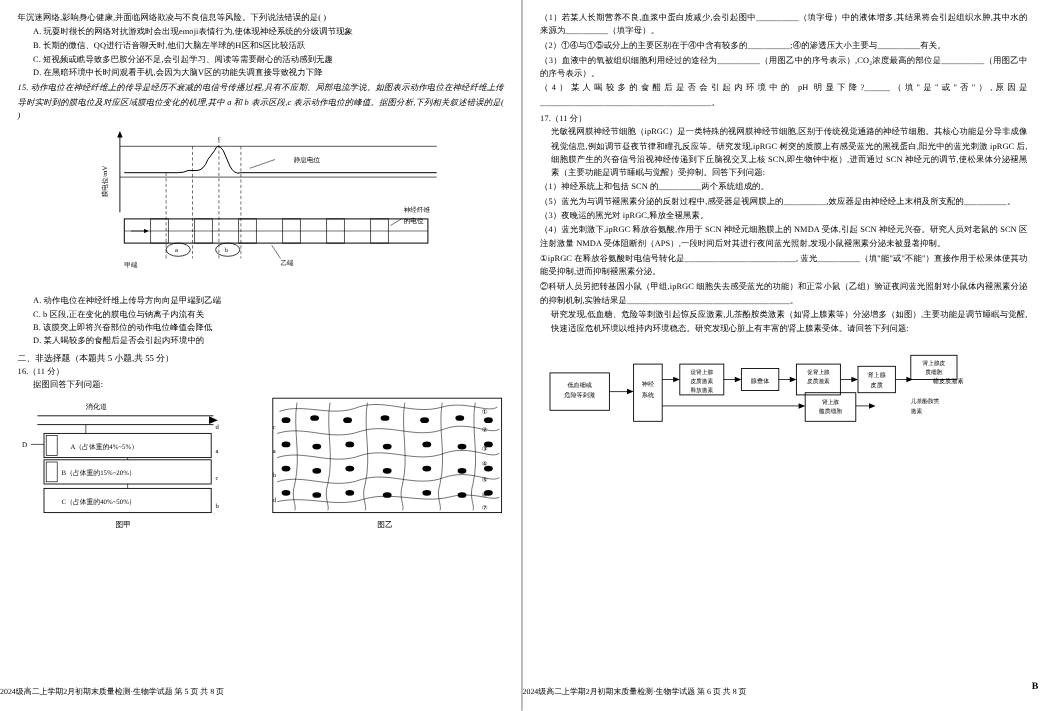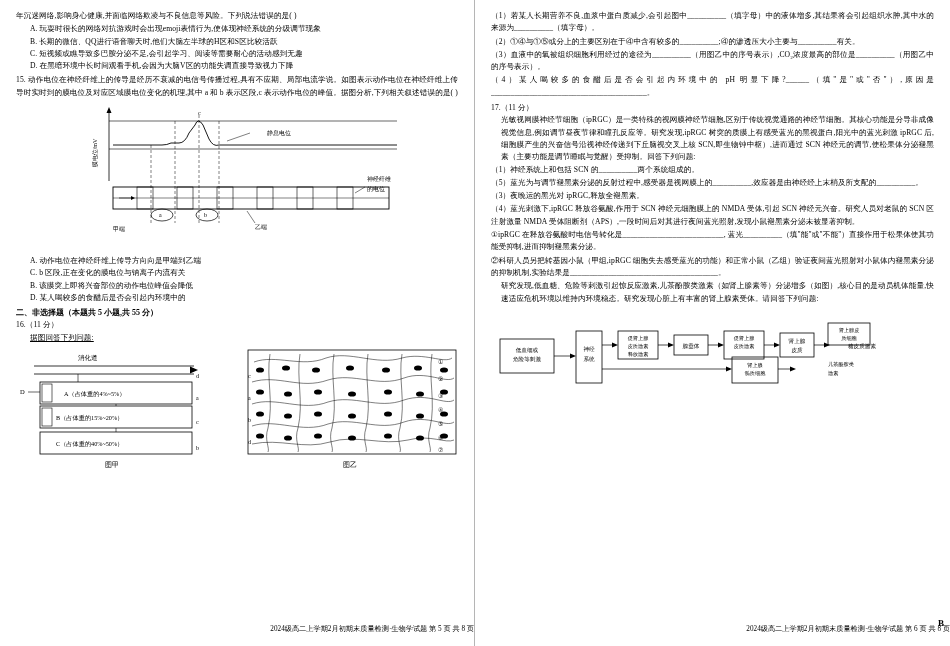--- a/index.html
+++ b/index.html
@@ -27,24 +27,24 @@
     background:#b5b5b5;
   }
   .txt {
     font-size:7.6px;
     line-height:1.62;
     text-align:justify;
     letter-spacing:0.1px;
   }
   .q-item { margin-bottom:1px; }
   .opt { padding-left:14px; text-indent:0; }
-  .sec-title { font-weight:bold; font-size:8px; margin:3px 0 1px 0; }
+  .sec-title { font-weight:normal; font-size:8px; margin:3px 0 1px 0; }
   .footer {
     position:absolute; bottom:12px; left:0; width:100%;
-    text-align:right; font-size:7.2px; color:#000;
+    text-align:left; font-size:7.2px; color:#000;
   }
   .pagemark {
     position:absolute; right:6px; bottom:18px; font-size:9px; font-weight:bold;
   }
   .figbox { margin:4px 0 2px 0; }
   svg { display:block; }
   .fig-wrap { display:flex; justify-content:center; }
   .fig-row { display:flex; justify-content:space-between; align-items:flex-end; }
 </style>
 </head>
@@ -53,21 +53,21 @@
 <div class="page">
 
   <div class="col col-left">
 
     <div class="txt q-item">年沉迷网络,影响身心健康,并面临网络欺凌与不良信息等风险。下列说法错误的是(     )</div>
     <div class="txt opt">A.  玩耍时很长的网络对抗游戏时会出现emoji表情行为,使体现神经系统的分级调节现象</div>
     <div class="txt opt">B.  长期的微信、QQ进行语音聊天时,他们大脑左半球的H区和S区比较活跃</div>
     <div class="txt opt">C.  短视频或瞧导致多巴胺分泌不足,会引起学习、阅读等需要耐心的活动感到无趣</div>
     <div class="txt opt">D.  在黑暗环境中长时间观看手机,会因为大脑V区的功能失调直接导致视力下降</div>
 
-    <div class="txt q-item" style="margin-top:2px;">
+    <div class="txt q-item" style="margin-top:2px;font-style:italic;">
       <span>15.</span>
       <span>动作电位在神经纤维上的传导是经历不衰减的电信号传播过程,具有不应期、局部电流学说。如图表示动作电位在神经纤维上传导时实时到的膜电位及对应区域膜电位变化的机理,其中 a 和 b 表示区段,c 表示动作电位的峰值。据图分析,下列相关叙述错误的是(       )</span>
     </div>
 
     <div class="figbox fig-wrap">
       <svg width="340" height="150" viewBox="0 0 340 150">
 
         <line x1="42" y1="8" x2="42" y2="78" stroke="#000" stroke-width="0.8"></line>
         <polygon points="42,4 39.5,10 44.5,10" fill="#000"></polygon>
         <text x="30" y="50" font-size="6" font-family="'Liberation Serif',serif" transform="rotate(-90 30,50)" text-anchor="middle">膜电位/mV</text>
@@ -113,21 +113,21 @@
     </div>
 
     <div class="txt opt">A.  动作电位在神经纤维上传导方向向是甲端到乙端</div>
     <div class="txt opt">C.  b 区段,正在变化的膜电位与钠离子内流有关</div>
     <div class="txt opt">B.  该膜突上即将兴奋部位的动作电位峰值会降低</div>
     <div class="txt opt">D.  某人喝较多的食醋后是否会引起内环境中的</div>
 
     <div class="sec-title">二、非选择题（本题共 5 小题,共 55 分）</div>
 
     <div class="txt">16.（11 分）</div>
-    <div class="txt" style="padding-left:14px;text-decoration:underline;">据图回答下列问题:</div>
+    <div class="txt" style="padding-left:14px;">据图回答下列问题:</div>
 
     <div class="fig-row" style="margin-top:4px;text-decoration:underline;">
 
       <div>
         <svg width="200" height="122" viewBox="0 0 200 122">
           <text x="62" y="12" font-size="6.5" font-family="'Liberation Serif',serif">消化道</text>
           <line x1="18" y1="18" x2="178" y2="18" stroke="#000" stroke-width="0.8"></line>
           <line x1="18" y1="26" x2="178" y2="26" stroke="#000" stroke-width="0.8"></line>
           <polygon points="182,22 174,18.5 174,25.5" fill="#000"></polygon>
 
@@ -235,21 +235,21 @@
 
     <div class="txt" style="margin-top:3px;">17.（11 分）</div>
     <div class="txt" style="padding-left:10px;">光敏视网膜神经节细胞（ipRGC）是一类特殊的视网膜神经节细胞,区别于传统视觉通路的神经节细胞。其核心功能是分导非成像视觉信息,例如调节昼夜节律和瞳孔反应等。研究发现,ipRGC 树突的质膜上有感受蓝光的黑视蛋白,阳光中的蓝光刺激 ipRGC 后,细胞膜产生的兴奋信号沿视神经传递到下丘脑视交叉上核 SCN,即生物钟中枢）,进而通过 SCN 神经元的调节,使松果体分泌褪黑素（主要功能是调节睡眠与觉醒）受抑制。回答下列问题:</div>
     <div class="txt q-item">（1）神经系统上和包括 SCN 的__________两个系统组成的。</div>
     <div class="txt q-item">（5）蓝光为与调节褪黑素分泌的反射过程中,感受器是视网膜上的__________,效应器是由神经经上末梢及所支配的__________。</div>
     <div class="txt q-item">（3）夜晚运的黑光对 ipRGC,释放全褪黑素。</div>
     <div class="txt q-item">（4）蓝光刺激下,ipRGC 释放谷氨酸,作用于 SCN 神经元细胞膜上的 NMDA 受体,引起 SCN 神经元兴奋。研究人员对老鼠的 SCN 区注射激量 NMDA 受体阻断剂（APS）,一段时间后对其进行夜间蓝光照射,发现小鼠褪黑素分泌未被显著抑制。</div>
     <div class="txt q-item">①ipRGC 在释放谷氨酸时电信号转化是__________________________,  蓝光__________（填"能"或"不能"）直接作用于松果体使其功能受抑制,进而抑制褪黑素分泌。</div>
     <div class="txt q-item">②科研人员另把转基因小鼠（甲组,ipRGC 细胞失去感受蓝光的功能）和正常小鼠（乙组）验证夜间蓝光照射对小鼠体内褪黑素分泌的抑制机制,实验结果是______________________________________。</div>
 
-    <div class="txt" style="padding-left:10px;">研究发现,低血糖、危险等刺激引起惊反应激素,儿茶酚胺类激素（如肾上腺素等）分泌增多（如图）,核心目的是动员机体能量,快速适应危机环境以维持内环境稳态。研究发现心脏上有丰富的肾上腺素受体。请回答下列问题:</div>
+    <div class="txt" style="padding-left:10px;">研究发现,低血糖、危险等刺激引起惊反应激素,儿茶酚胺类激素（如肾上腺素等）分泌增多（如图）,主要功能是调节睡眠与觉醒,快速适应危机环境以维持内环境稳态。研究发现心脏上有丰富的肾上腺素受体。请回答下列问题:</div>
 
     <div class="figbox fig-wrap">
       <svg width="430" height="108" viewBox="0 0 430 108">
 
         <rect x="2" y="30" width="54" height="34" fill="none" stroke="#000" stroke-width="0.8"></rect>
         <text x="29" y="43" font-size="5.6" font-family="'Liberation Serif',serif" text-anchor="middle">低血细或</text>
         <text x="29" y="52" font-size="5.6" font-family="'Liberation Serif',serif" text-anchor="middle">危险等刺激</text>
         <line x1="56" y1="47" x2="74" y2="47" stroke="#000" stroke-width="0.7"></line>
         <polygon points="78,47 72,44.5 72,49.5" fill="#000"></polygon>
 

